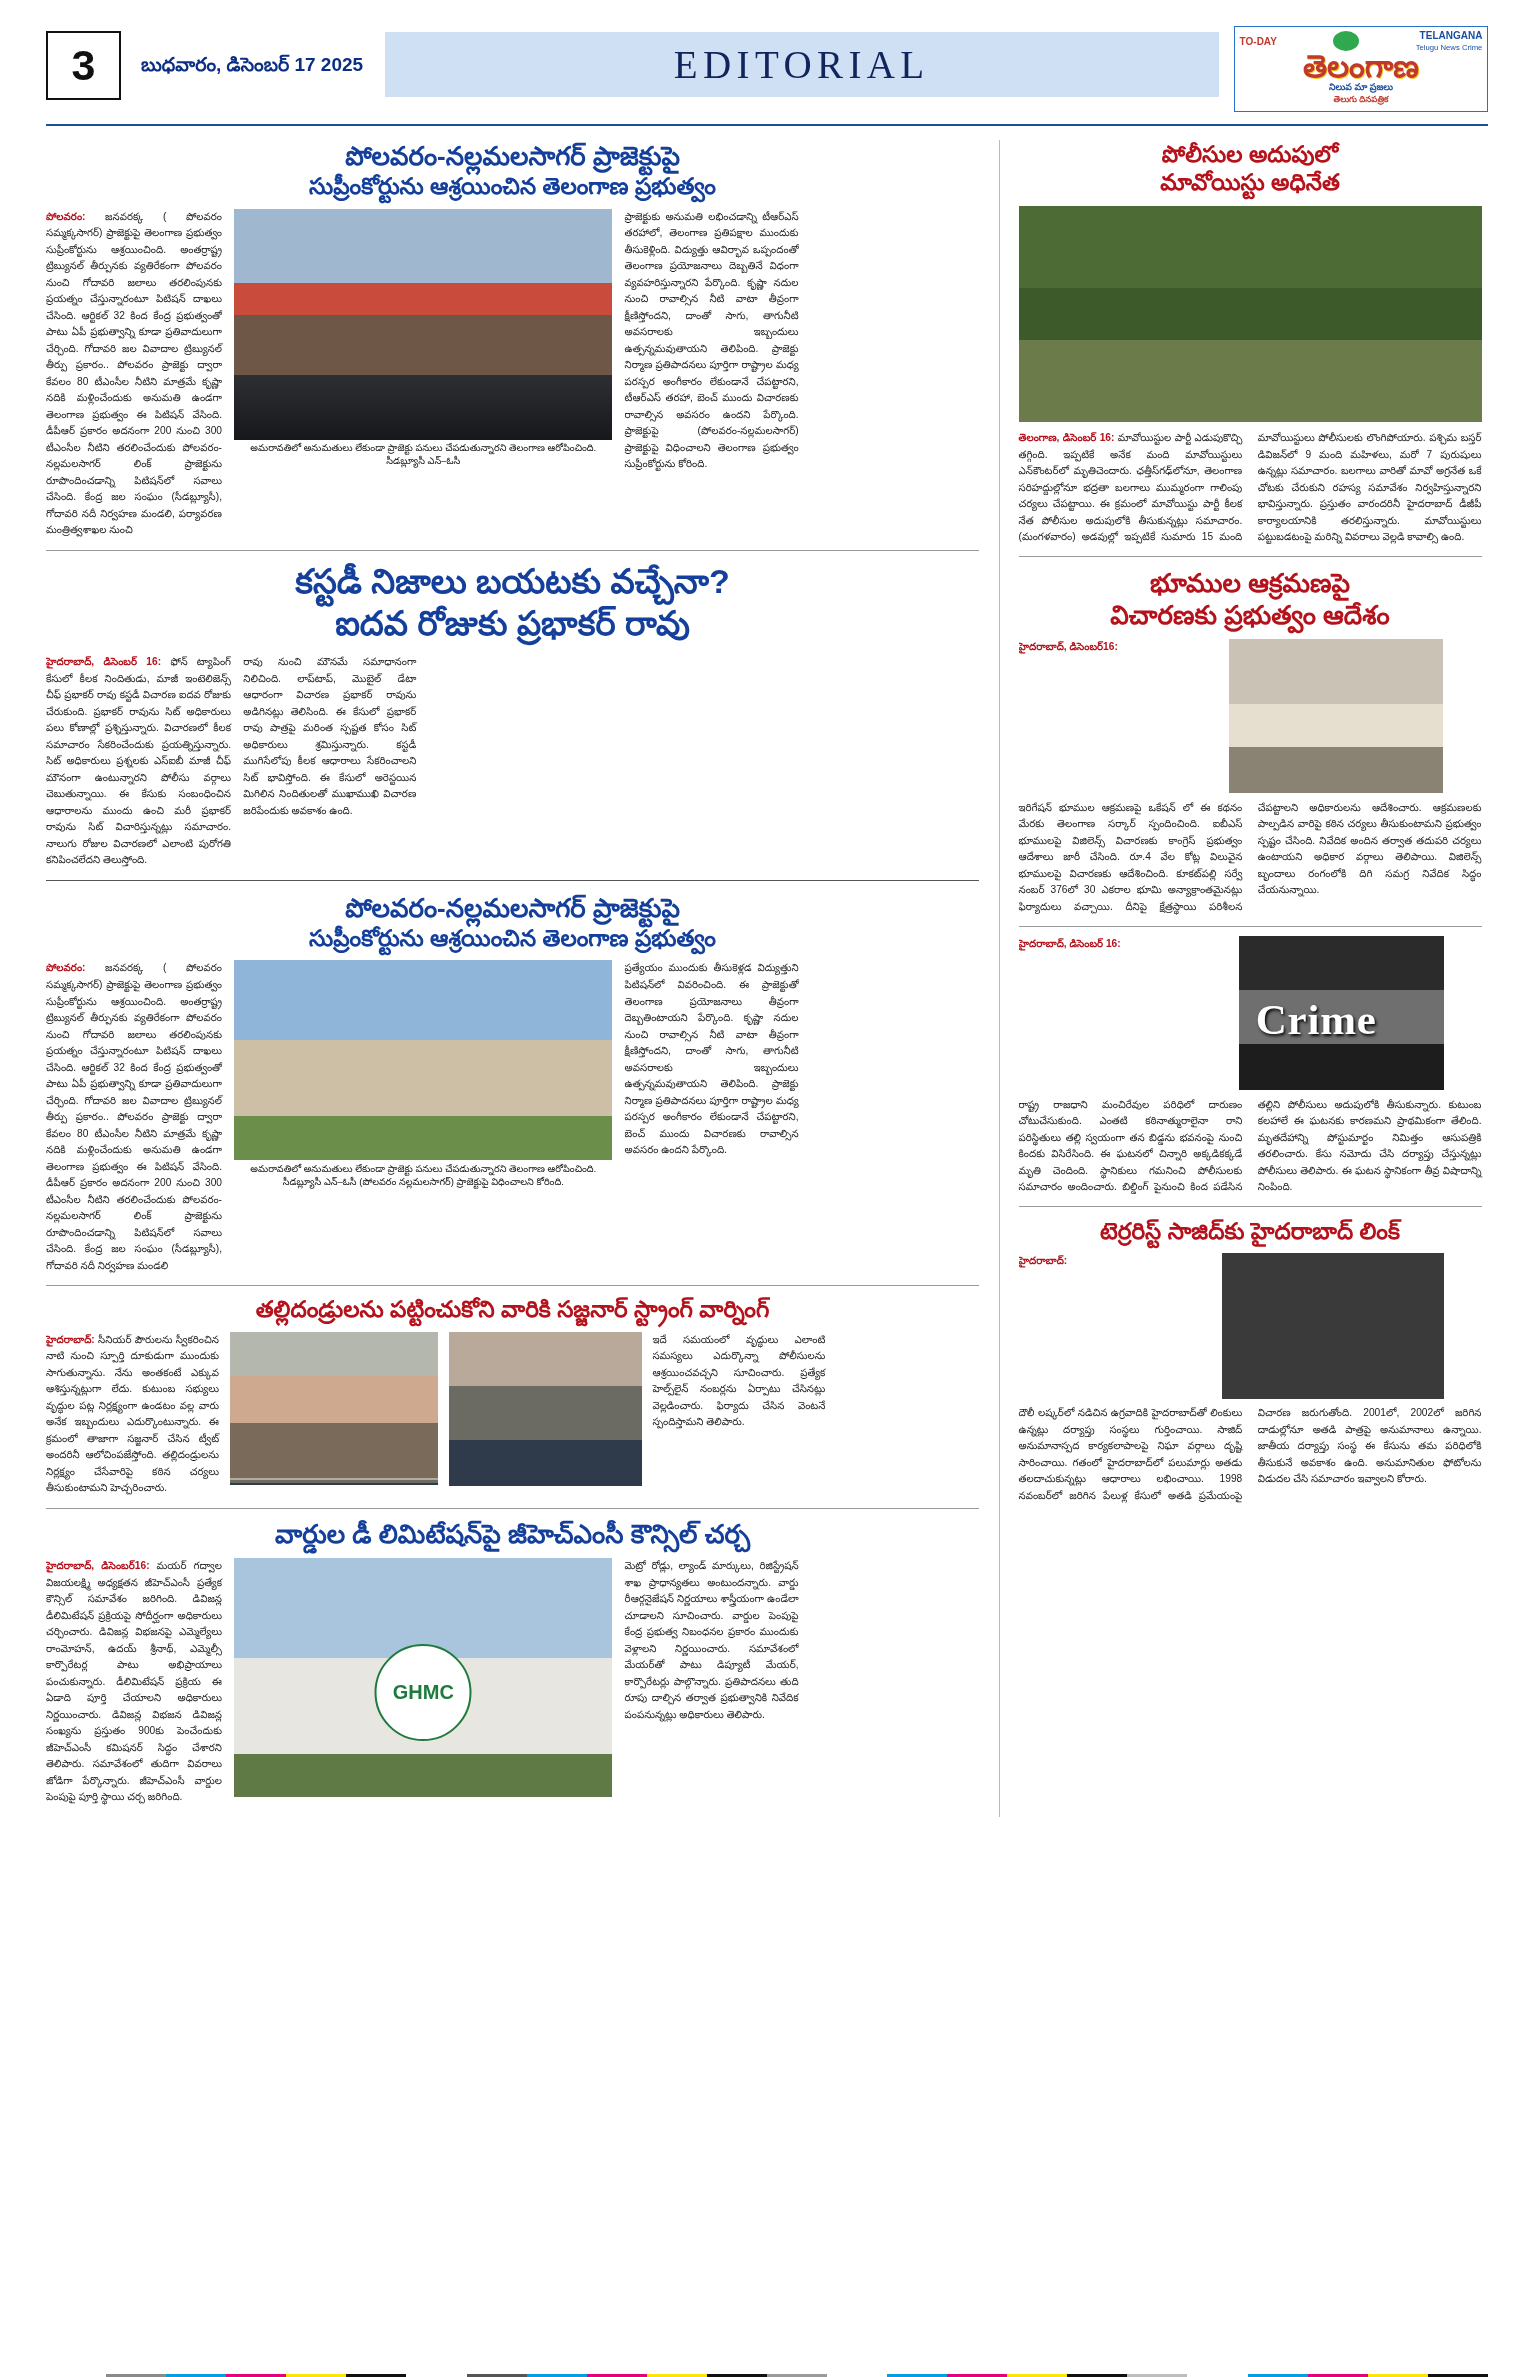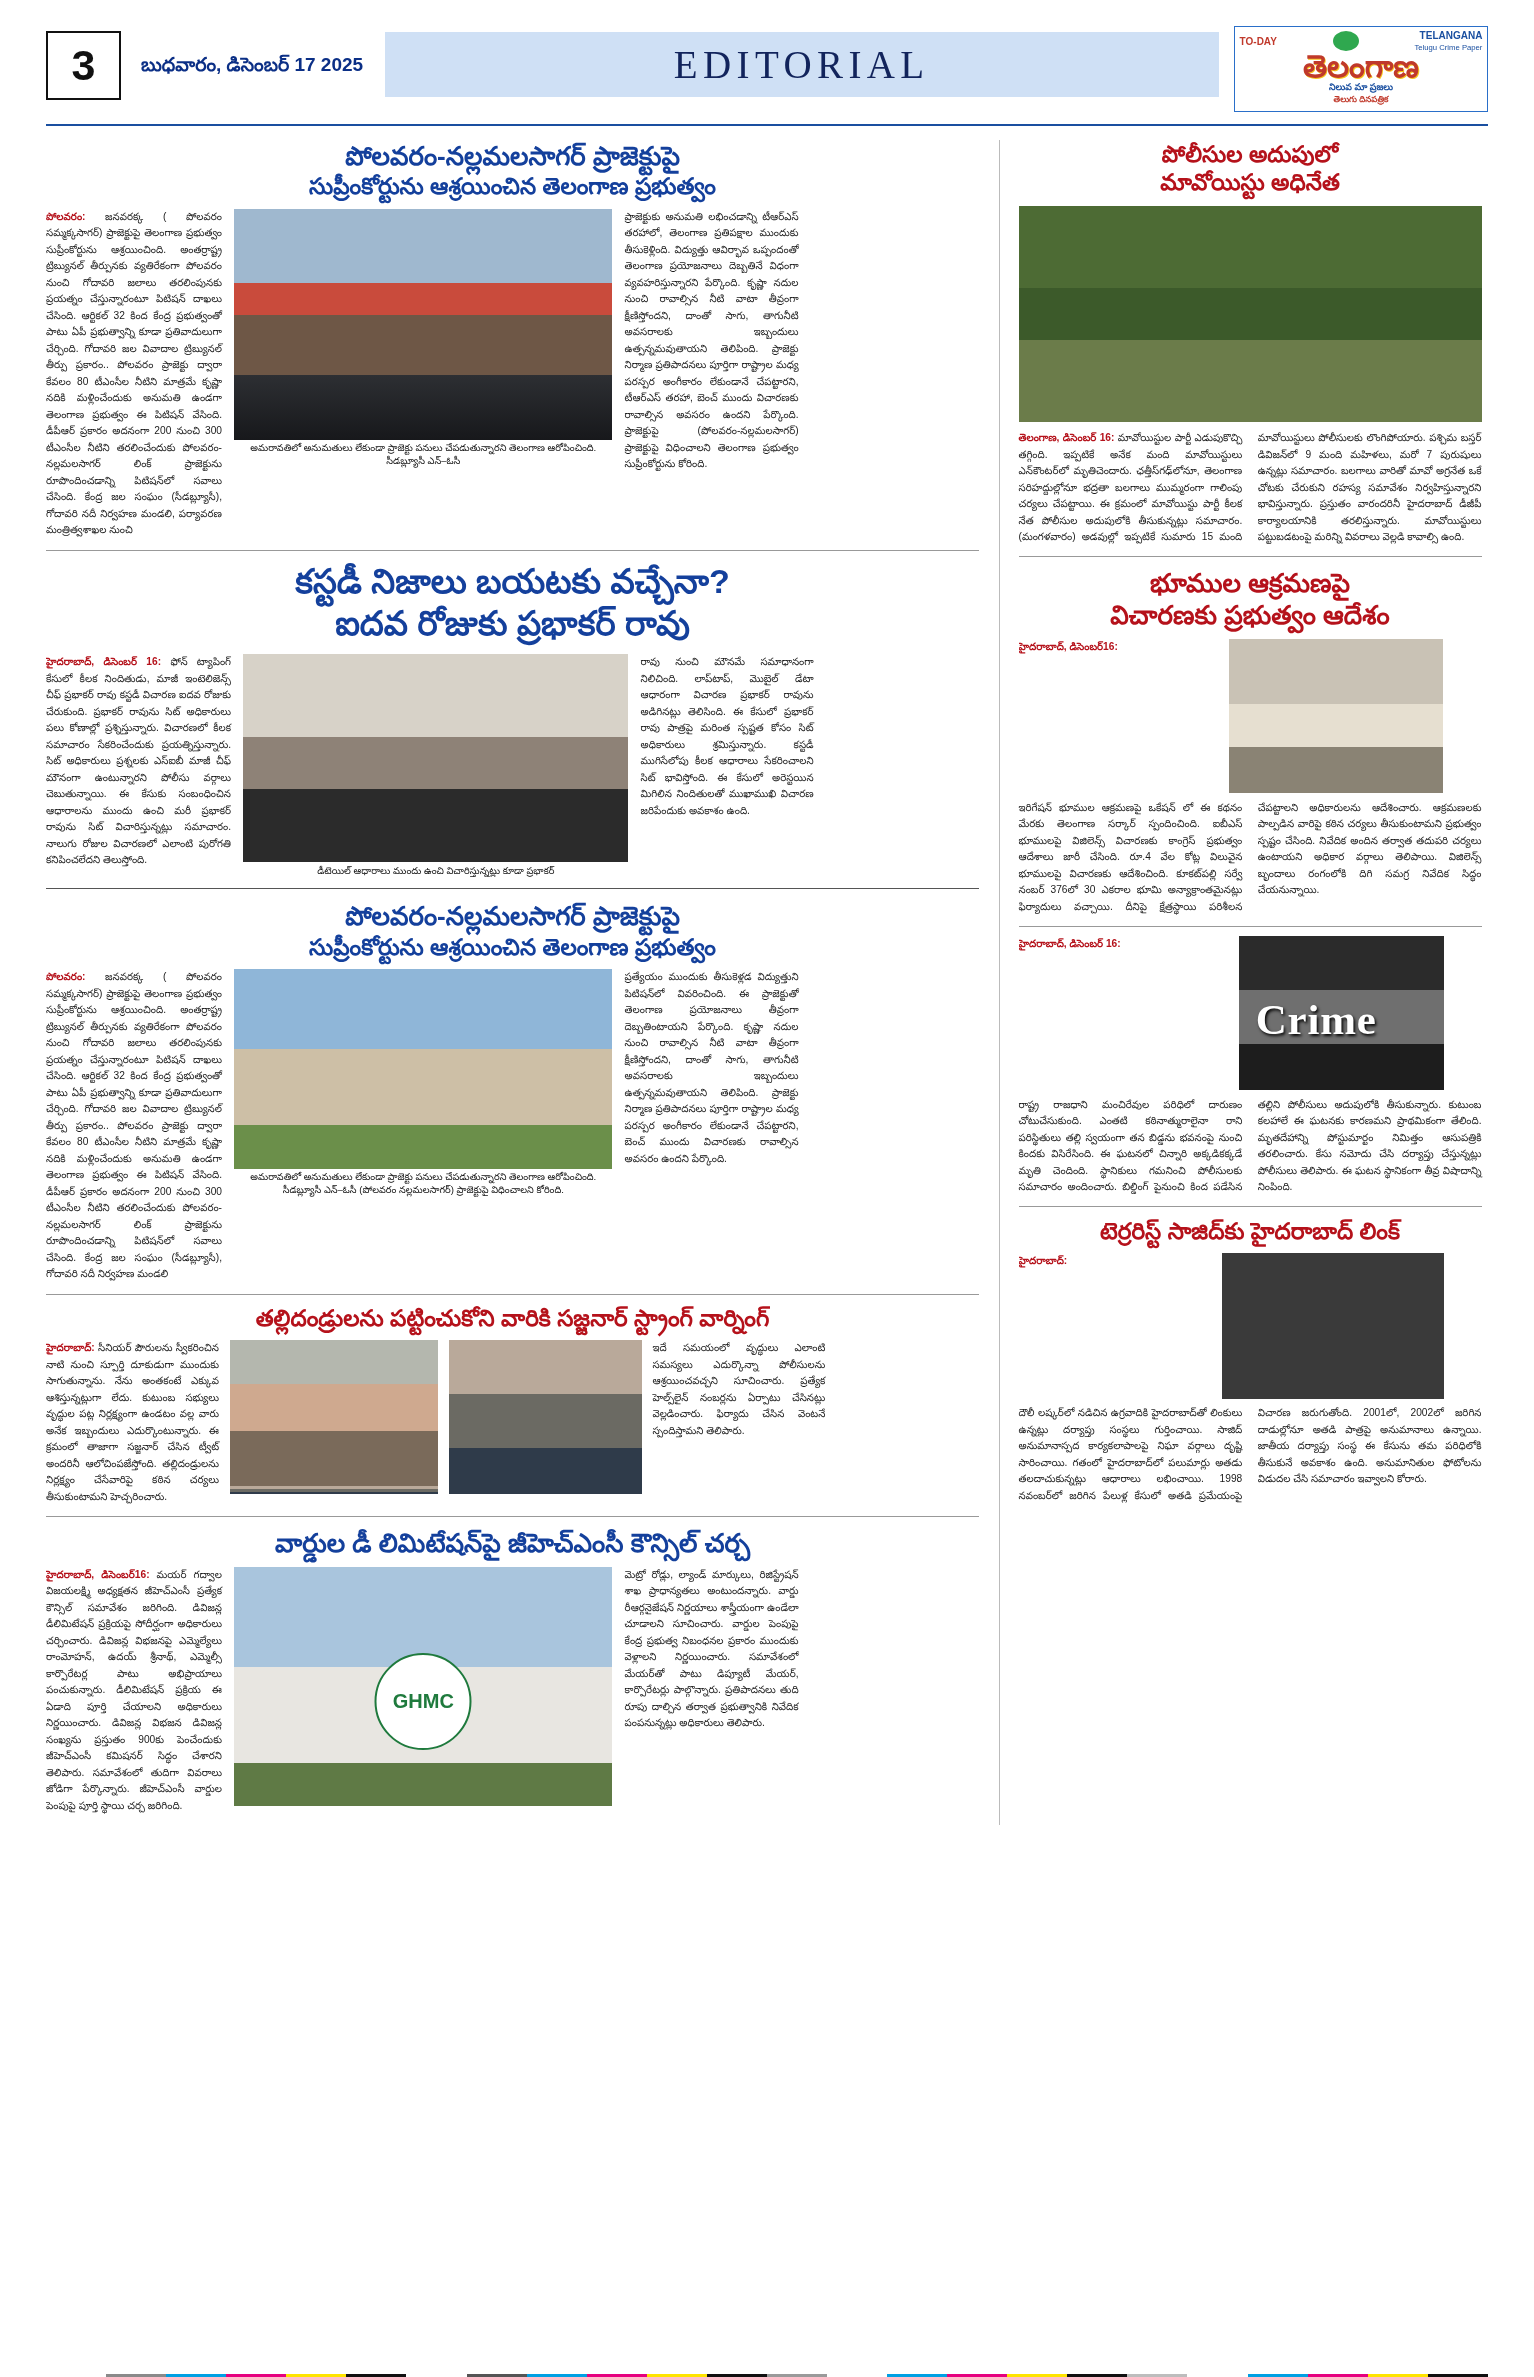--- a/index.html
+++ b/index.html
@@ -209,21 +209,21 @@
     <div class="date-line">బుధవారం, డిసెంబర్ 17  2025</div>
     <div class="editorial-band">
       <div class="et">EDITORIAL</div>
     </div>
     <div class="brand">
       <div class="brand-top">
         <span class="l">TO-DAY</span>
         <span class="brand-logo"></span>
         <span class="r">
           <span>TELANGANA</span><br>
-          <span style="font-weight:normal;font-size:7.7px">Telugu Crime Paper</span>
+          <span style="font-weight:normal;font-size:7.7px">Telugu News Crime</span>
         </span>
       </div>
       <div class="brand-name">తెలంగాణ</div>
       <div class="brand-sub">నిలువ మా ప్రజలు</div>
       <div class="brand-sub2">తెలుగు దినపత్రిక</div>
     </div>
   </div>
   <div class="rule-under-mast"></div>
 
   <div class="content">
@@ -252,24 +252,20 @@
 
       <div class="hr-thin"></div>
 
       <div class="article">
         <div class="headline-blue h-xl">కస్టడీ నిజాలు బయటకు వచ్చేనా?</div>
         <div class="headline-blue h-xl">ఐదవ రోజుకు ప్రభాకర్ రావు</div>
         <div class="art-flow" style="margin-top:9.3px">
           <div class="col" style="width:185px;margin-right:12.3px;">
             <span class="dateline">హైదరాబాద్, డిసెంబర్ 16:</span>
             <span>ఫోన్ ట్యాపింగ్ కేసులో కీలక నిందితుడు, మాజీ ఇంటెలిజెన్స్ చీఫ్ ప్రభాకర్ రావు కస్టడీ విచారణ ఐదవ రోజుకు చేరుకుంది. ప్రభాకర్ రావును సిట్ అధికారులు పలు కోణాల్లో ప్రశ్నిస్తున్నారు. విచారణలో కీలక సమాచారం సేకరించేందుకు ప్రయత్నిస్తున్నారు. సిట్ అధికారులు ప్రశ్నలకు ఎస్ఐబీ మాజీ చీఫ్ మౌనంగా ఉంటున్నారని పోలీసు వర్గాలు చెబుతున్నాయి. ఈ కేసుకు సంబంధించిన ఆధారాలను ముందు ఉంచి మరీ ప్రభాకర్ రావును సిట్ విచారిస్తున్నట్లు సమాచారం. నాలుగు రోజుల విచారణలో ఎలాంటి పురోగతి కనిపించలేదని తెలుస్తోంది.</span>
-          </div>
-          <div style="float:left;width:385px;margin-right:12.3px;">
-            <div class="photo ph-phone" style="height:208px;"></div>
-            <div class="caption">డీటెయిల్ ఆధారాలు ముందు ఉంచి విచారిస్తున్నట్లు కూడా ప్రభాకర్</div>
           </div>
           <div class="col" style="width:173px;">
             <span>రావు నుంచి మౌనమే సమాధానంగా నిలిచింది. లాప్‌టాప్, మొబైల్ డేటా ఆధారంగా విచారణ ప్రభాకర్ రావును అడిగినట్లు తెలిసింది. ఈ కేసులో ప్రభాకర్ రావు పాత్రపై మరింత స్పష్టత కోసం సిట్ అధికారులు శ్రమిస్తున్నారు. కస్టడీ ముగిసేలోపు కీలక ఆధారాలు సేకరించాలని సిట్ భావిస్తోంది. ఈ కేసులో అరెస్టయిన మిగిలిన నిందితులతో ముఖాముఖి విచారణ జరిపేందుకు అవకాశం ఉంది.</span>
           </div>
         </div>
       </div>
 
       <div class="hr-thick"></div>
 
       <div class="article">

